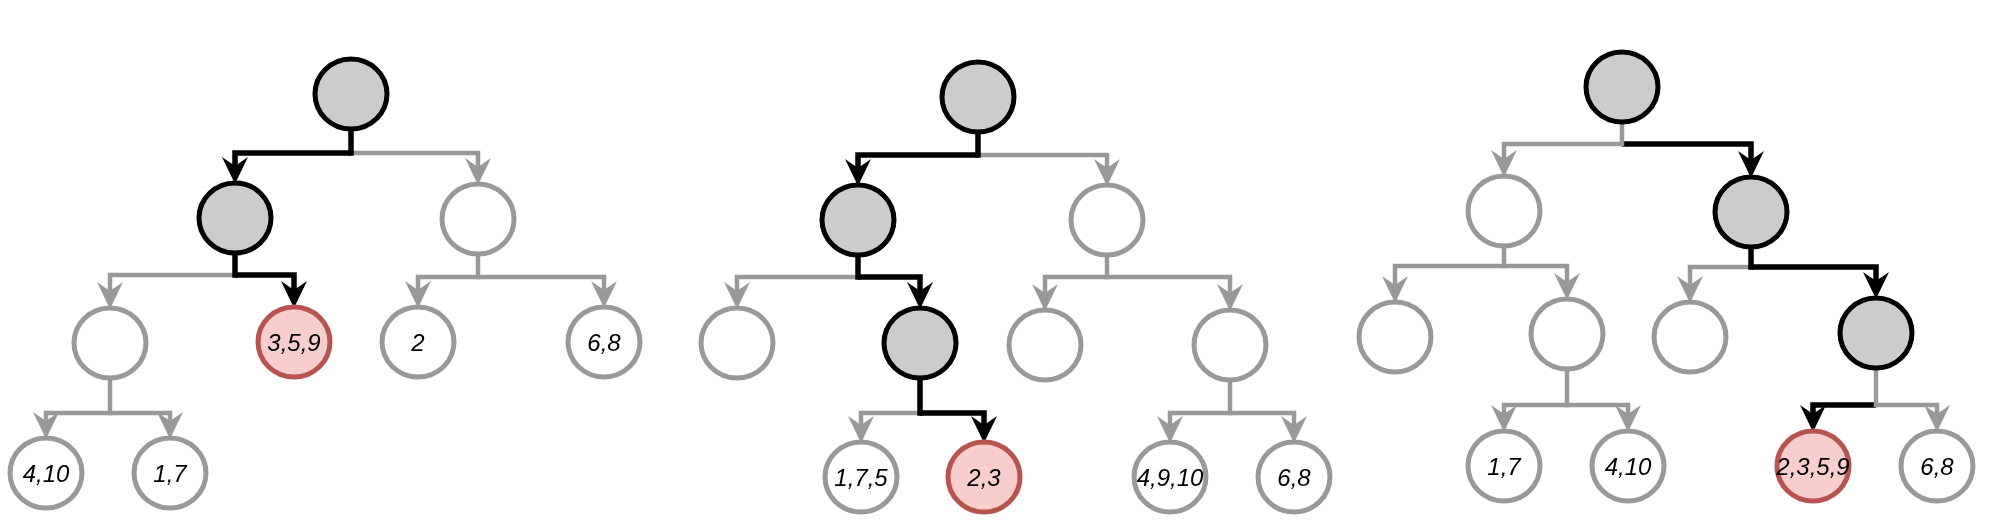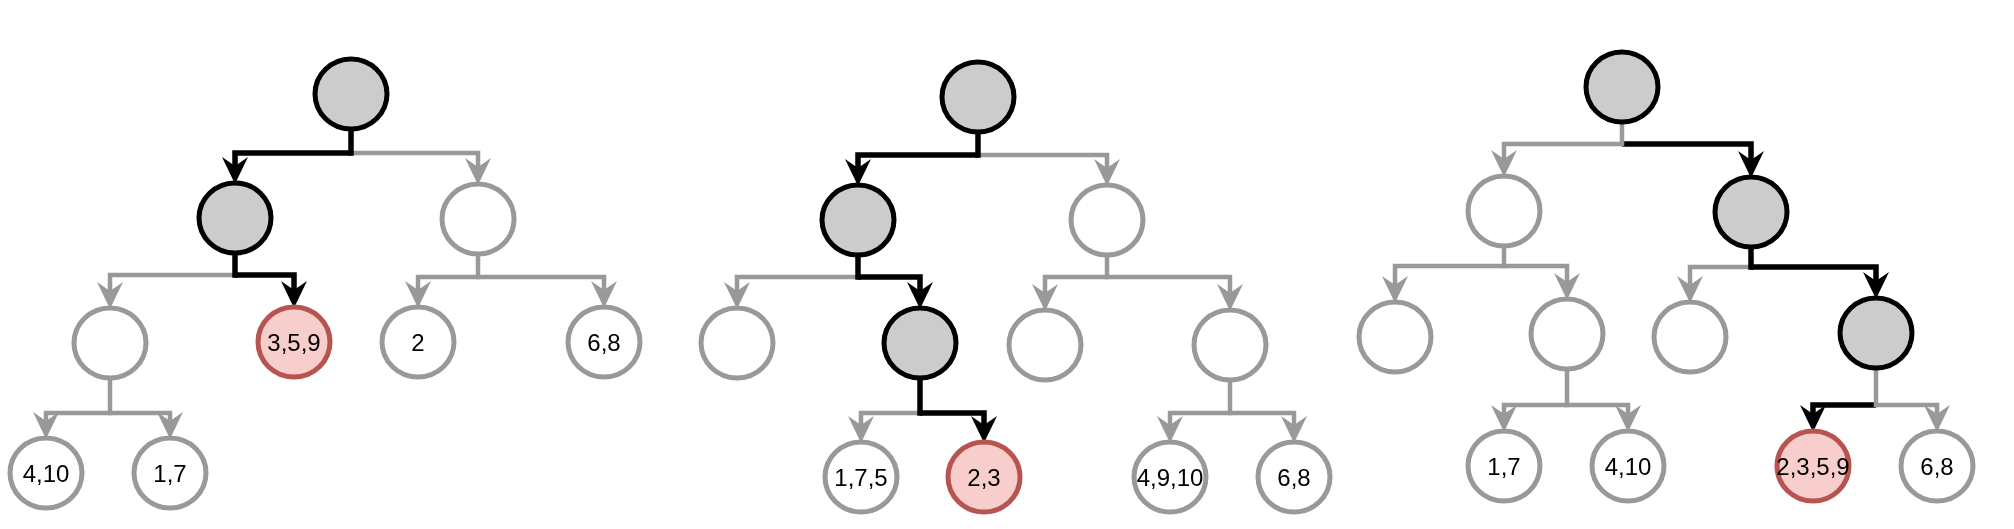--- a/index.html
+++ b/index.html
@@ -7,20 +7,21 @@
     padding: 0;
     background: #ffffff;
     font-family: "Liberation Sans", sans-serif;
   }
   .canvas-wrap {
     position: relative;
     width: 2014px;
     height: 529px;
     background: #ffffff;
     overflow: hidden;
+    font-style: italic;
   }
   svg { display: block; }
   text {
     font-family: "Liberation Sans", sans-serif;
     font-size: 24px;
     fill: #000000;
   }
 </style>
 </head>
 <body>

